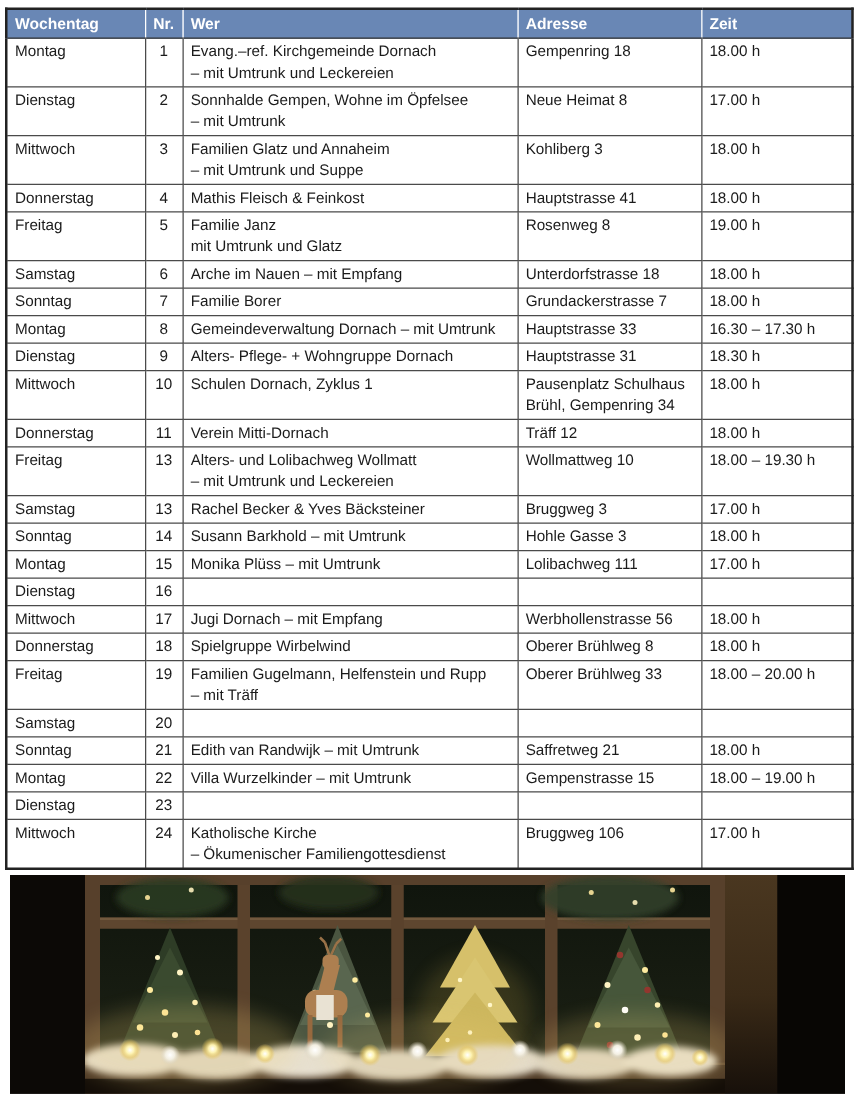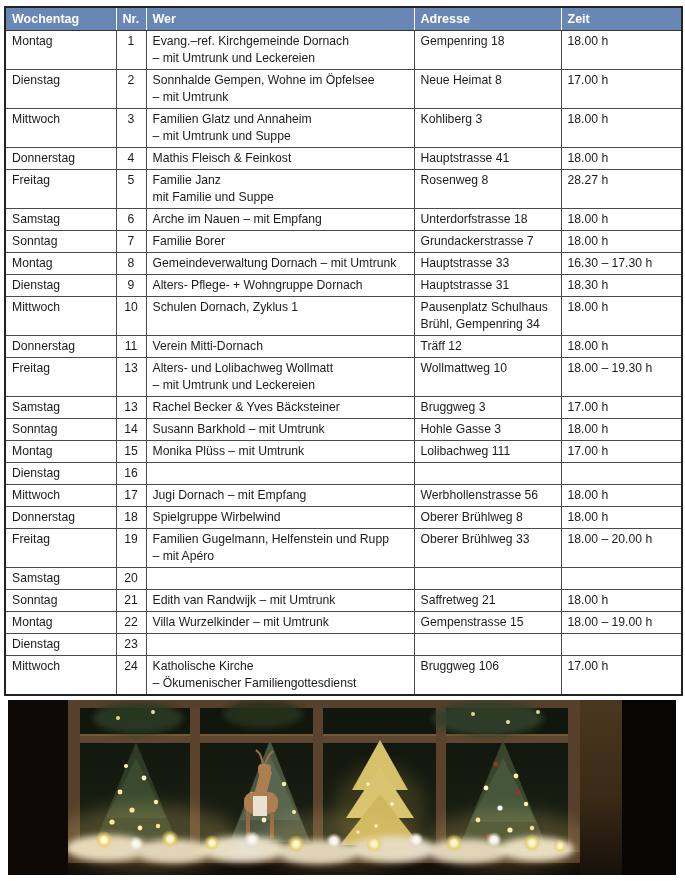--- a/index.html
+++ b/index.html
@@ -110,26 +110,26 @@
           <td>
             <div class="cell-line">Hauptstrasse 41</div>
           </td>
           <td>18.00 h</td>
         </tr>
         <tr>
           <td>Freitag</td>
           <td class="nr">5</td>
           <td>
             <div class="cell-line">Familie Janz</div>
-            <div class="cell-line">mit Familie und Suppe</div>
+            <div class="cell-line">mit Umtrunk und Glatz</div>
           </td>
           <td>
             <div class="cell-line">Rosenweg 8</div>
           </td>
-          <td>28.27 h</td>
+          <td>19.00 h</td>
         </tr>
         <tr>
           <td>Samstag</td>
           <td class="nr">6</td>
           <td>
             <div class="cell-line">Arche im Nauen – mit Empfang</div>
           </td>
           <td>
             <div class="cell-line">Unterdorfstrasse 18</div>
           </td>
@@ -263,21 +263,21 @@
           <td>
             <div class="cell-line">Oberer Brühlweg 8</div>
           </td>
           <td>18.00 h</td>
         </tr>
         <tr>
           <td>Freitag</td>
           <td class="nr">19</td>
           <td>
             <div class="cell-line">Familien Gugelmann, Helfenstein und Rupp</div>
-            <div class="cell-line">– mit Apéro</div>
+            <div class="cell-line">– mit Träff</div>
           </td>
           <td>
             <div class="cell-line">Oberer Brühlweg 33</div>
           </td>
           <td>18.00 – 20.00 h</td>
         </tr>
         <tr>
           <td>Samstag</td>
           <td class="nr">20</td>
           <td></td>

